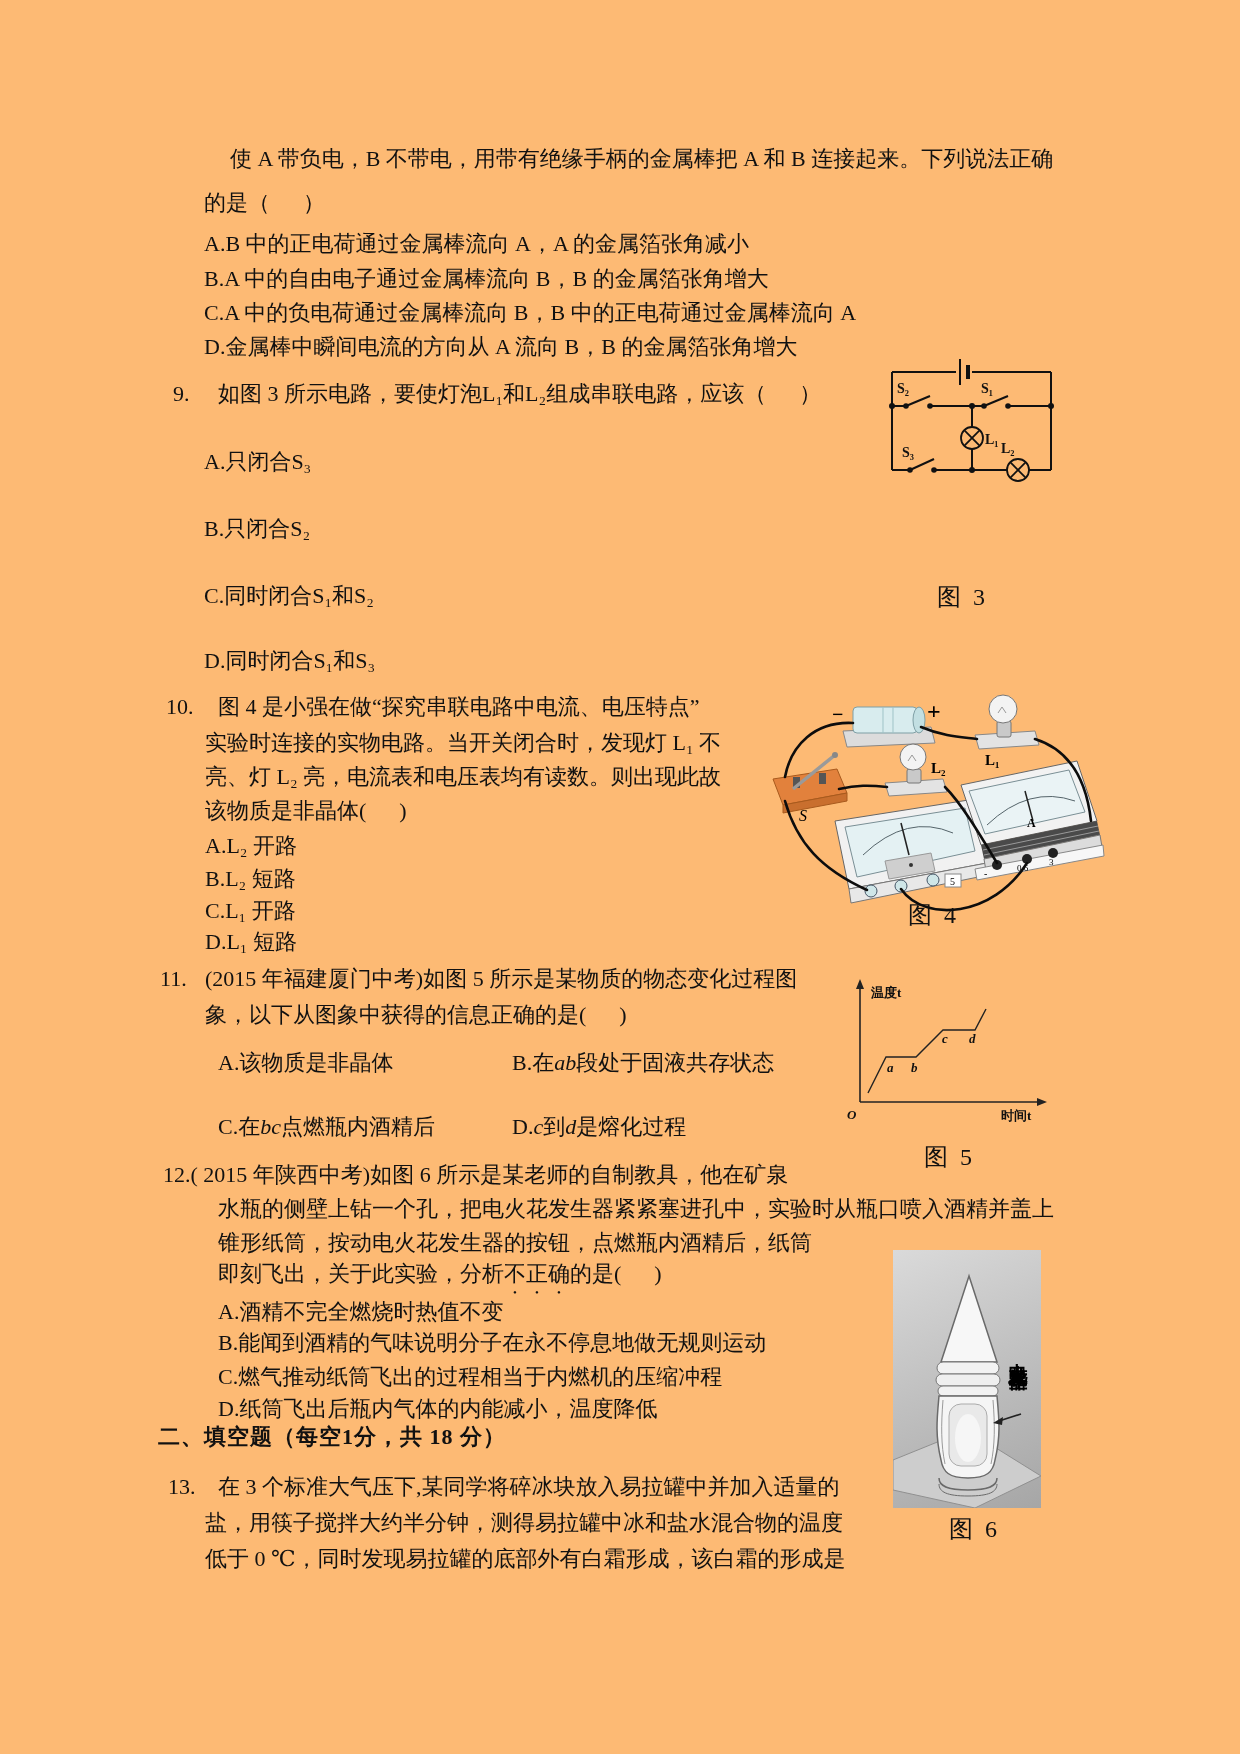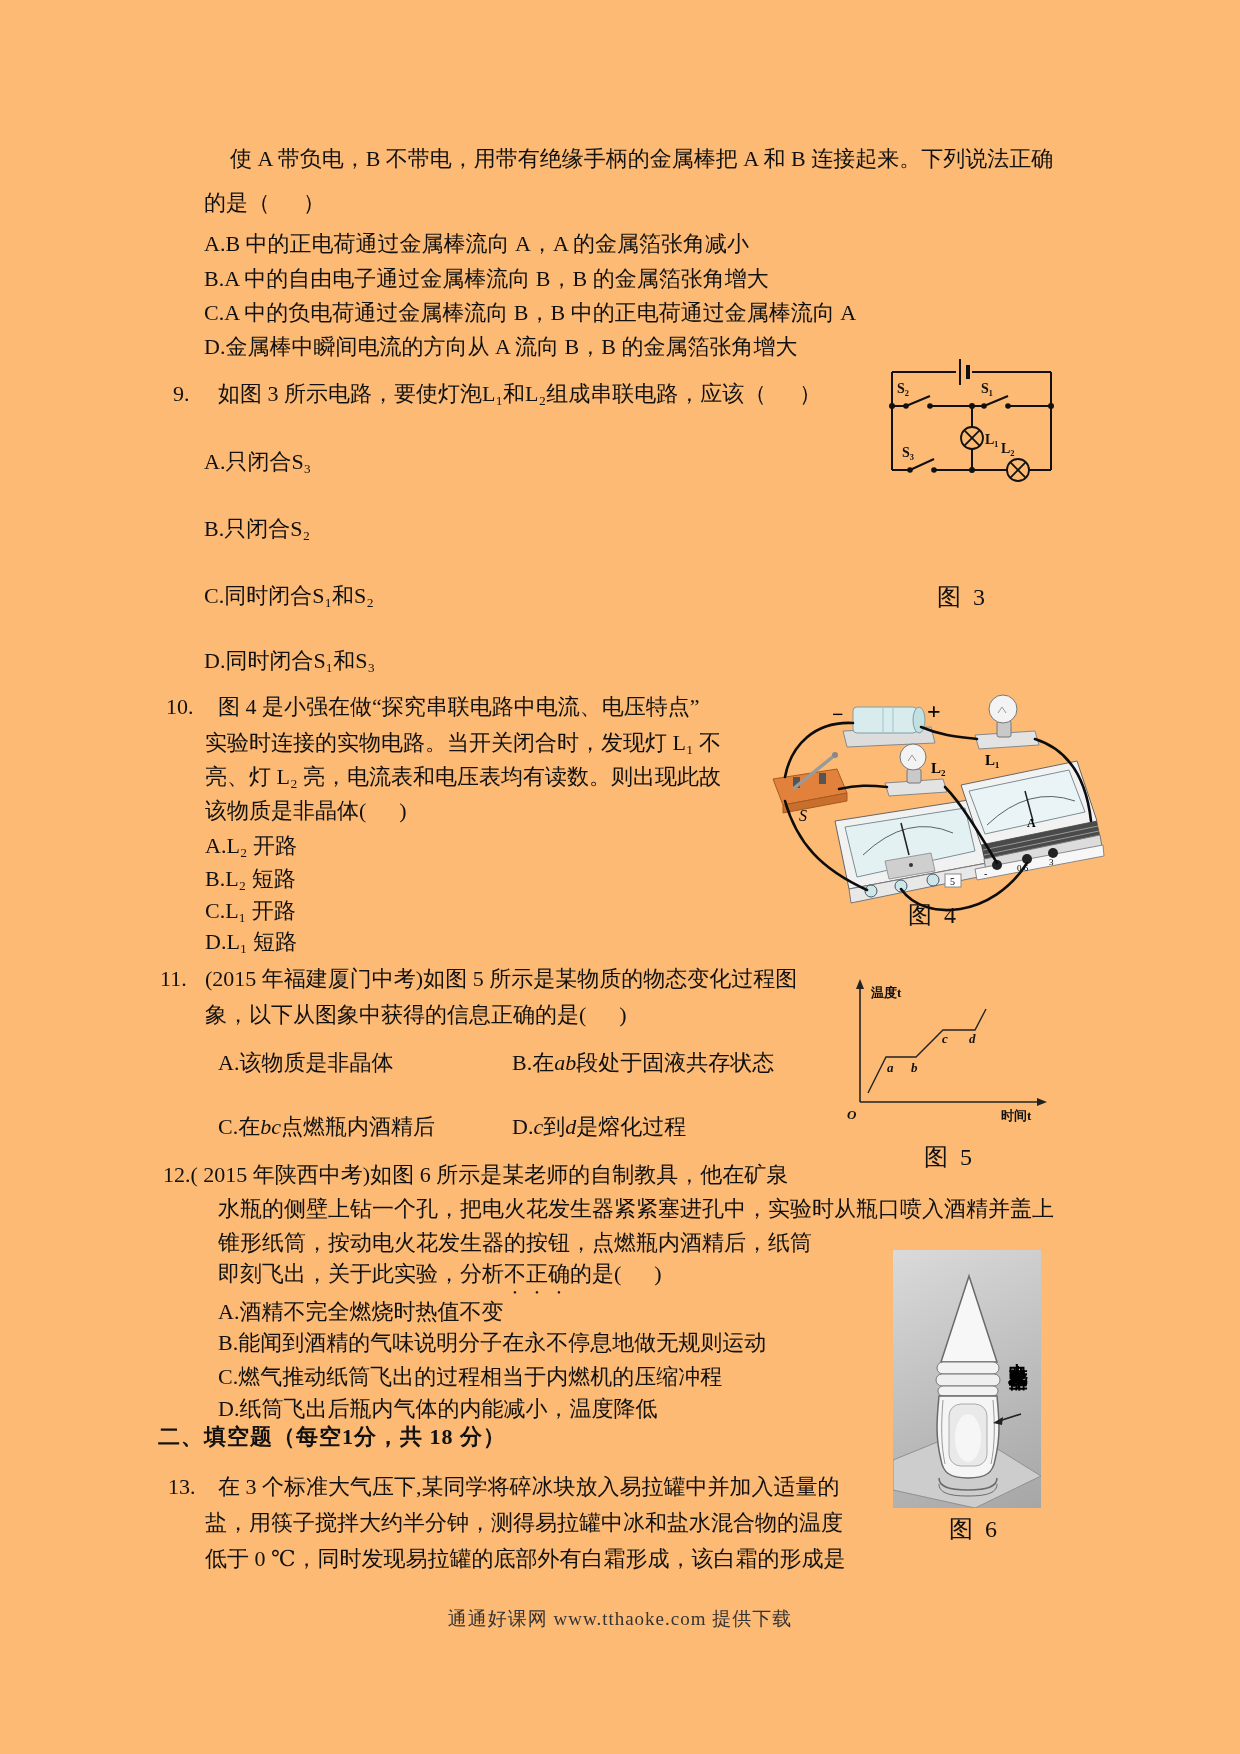--- a/index.html
+++ b/index.html
@@ -263,15 +263,14 @@
 
   <div class="ln sec" style="left:158px;top:1424px"><span>二、填空题</span><span>（每空1分，共 18 分）</span></div>
 
   <section>
     <div class="ln" style="left:168px;top:1474px">13.</div>
     <div class="ln" style="left:218px;top:1474px">在 3 个标准大气压下,某同学将碎冰块放入易拉罐中并加入适量的</div>
     <div class="ln" style="left:205px;top:1510px">盐，用筷子搅拌大约半分钟，测得易拉罐中冰和盐水混合物的温度</div>
     <div class="ln" style="left:205px;top:1546px">低于 0 ℃，同时发现易拉罐的底部外有白霜形成，该白霜的形成是</div>
   </section>
 
-  <div class="footer">通通好课网  www.tthaoke.com  提供下载</div>
 
 </div>
 
 </body></html>

